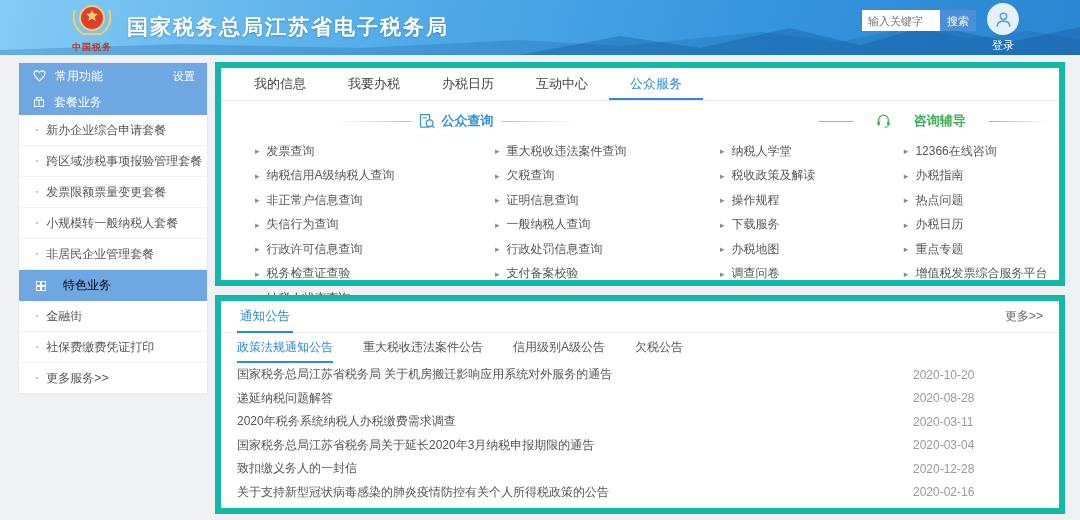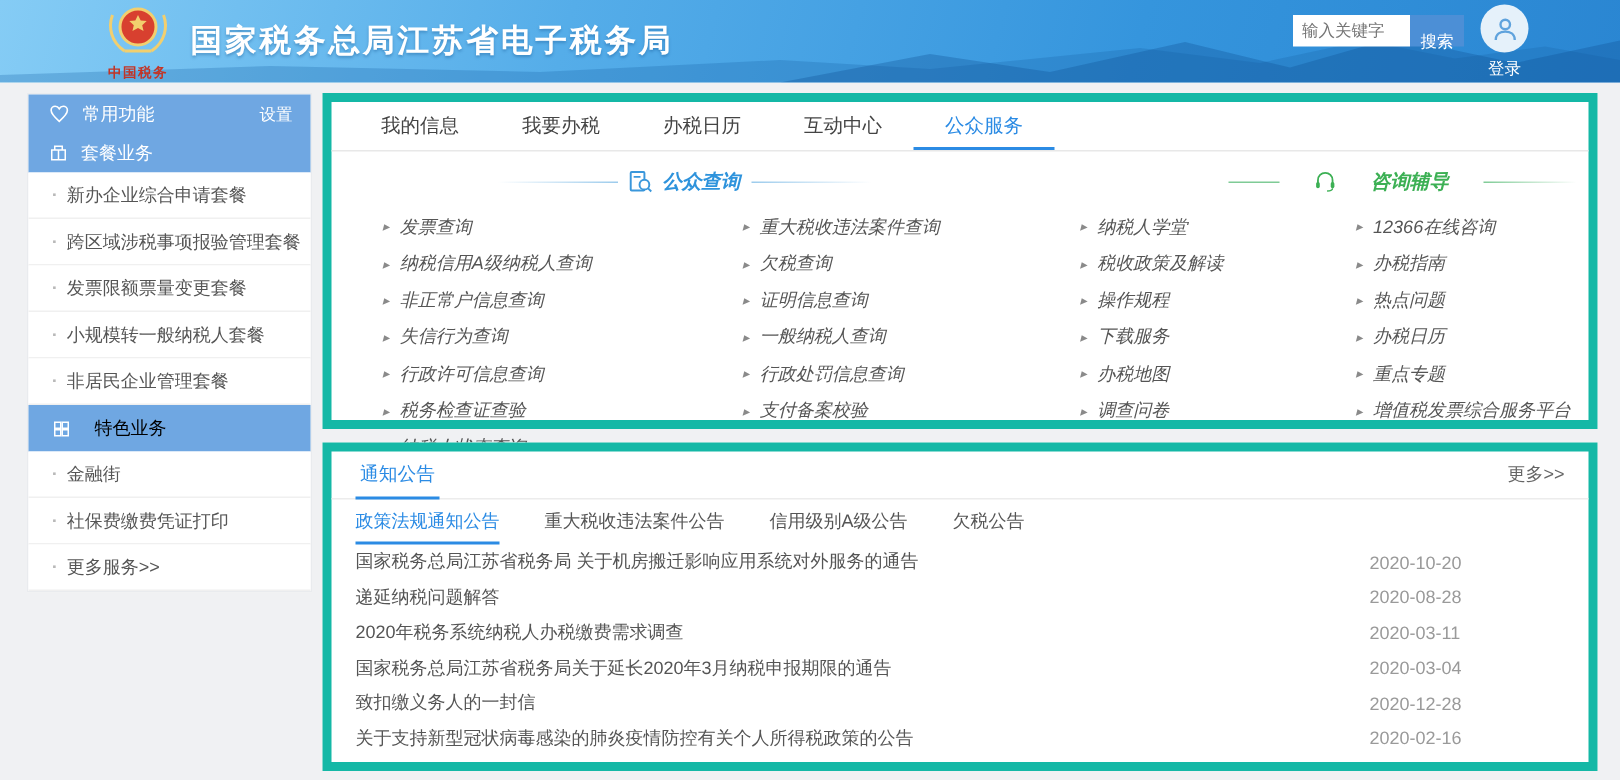--- a/index.html
+++ b/index.html
@@ -9,47 +9,47 @@
   
   .header { position:absolute; left:0; top:0; width:1080px; height:55px;
     background:linear-gradient(105deg,#85ccf5 0%,#55ade9 35%,#3595dd 70%,#2a86d2 100%); }
   .header svg.mountains { position:absolute; left:0; bottom:0; width:1080px; height:55px; }
   .emblem { position:absolute; left:66px; top:2px; width:52px; text-align:center; }
   .emblem-caption { font-size:9px; color:#c23527; font-weight:bold; letter-spacing:1px; line-height:10px; }
   .site-title { position:absolute; left:127px; top:13px; font-size:21px; font-weight:bold; color:#fff;
     letter-spacing:2px; text-shadow:0 1px 2px rgba(10,70,130,.35); }
   .search-wrap { position:absolute; left:862px; top:10px; display:flex; height:33px; }
   .search-input { width:78px; height:21px; border:none; outline:none; font-size:11px; padding:0 6px; background:#fff; color:#333; }
-  .search-btn { height:21px; padding:10px 7px; border:none; background:#4c8fd6; color:#fff; font-size:11px; cursor:pointer; }
+  .search-btn { height:21px; padding:4px 7px; border:none; background:#4c8fd6; color:#fff; font-size:11px; cursor:pointer; }
   .avatar { position:absolute; left:987px; top:3px; width:32px; height:32px; border-radius:50%;
     background:rgba(255,255,255,.88); display:flex; align-items:center; justify-content:center; }
   .login-label { position:absolute; left:981px; top:38px; width:44px; text-align:center; font-size:11px; color:#fff; }
 
   
-  .sidebar { position:absolute; left:18px; top:62px; width:190px; background:#fff; border:1px solid #e9ebee; }
+  .sidebar { position:absolute; left:18px; top:62px; width:190px; background:#fff; border:1px solid #e9ebee;font-family:Liberation Mono, monospace; }
   .sb-head { background:#6fa7e2; color:#fff; }
   .sb-head-row { height:26px; display:flex; align-items:center; padding:0 12px 0 14px; font-size:12px; gap:9px; }
   .sb-settings { margin-left:auto; font-size:11px; cursor:pointer; }
   .sb-item { height:31px; display:flex; align-items:center; padding-left:16px; font-size:12px; color:#555;
     border-bottom:1px solid #f0f0f0; background:#fff; cursor:pointer; }
   .sb-item .dot { color:#b9b9b9; font-size:7px; margin-right:7px; }
   .sb-item.featured { background:#6fa7e2; color:#000000; gap:16px; border-bottom:none; }
 
   
   .panel { position:absolute; background:#fff; border:6px solid #14b8a6; }
   .main-panel { left:215px; top:62px; width:850px; height:224px; }
   .notice-panel { left:215px; top:295px; width:850px; height:219px; }
 
   
   .nav-tabs { height:33px; display:flex; padding-left:12px; border-bottom:1px solid #e8e8e8; }
   .nav-tab { padding:0 21px; line-height:31px; font-size:13px; color:#444; cursor:pointer; border-bottom:2px solid transparent; }
   .nav-tab.active { color:#2b8be4; border-bottom:2px solid #2b8be4; }
 
   
-  .sections { display:flex; padding-top:9px;font-style:italic; }
+  .sections { display:flex; padding-top:9px; }
   .pq-section { width:605px; }
   .consult-section { width:243px; }
   .sec-head { display:flex; align-items:center; height:22px; }
   .pq-section .sec-head { width:470px; justify-content:center; }
   .consult-section .sec-head { padding-right:8px;gap:16px; }
   .sec-line { height:1px; }
   .pq-line-l { width:80px; background:linear-gradient(to right, rgba(160,205,240,0), #9ccbec); }
   .pq-line-r { width:80px; background:linear-gradient(to left, rgba(160,205,240,0), #9ccbec); }
   .cs-line-l { width:34px; background:#7fcb96; }
   .cs-line-r { flex:1; background:linear-gradient(to right, #7fcb96, rgba(127,203,150,0)); }

